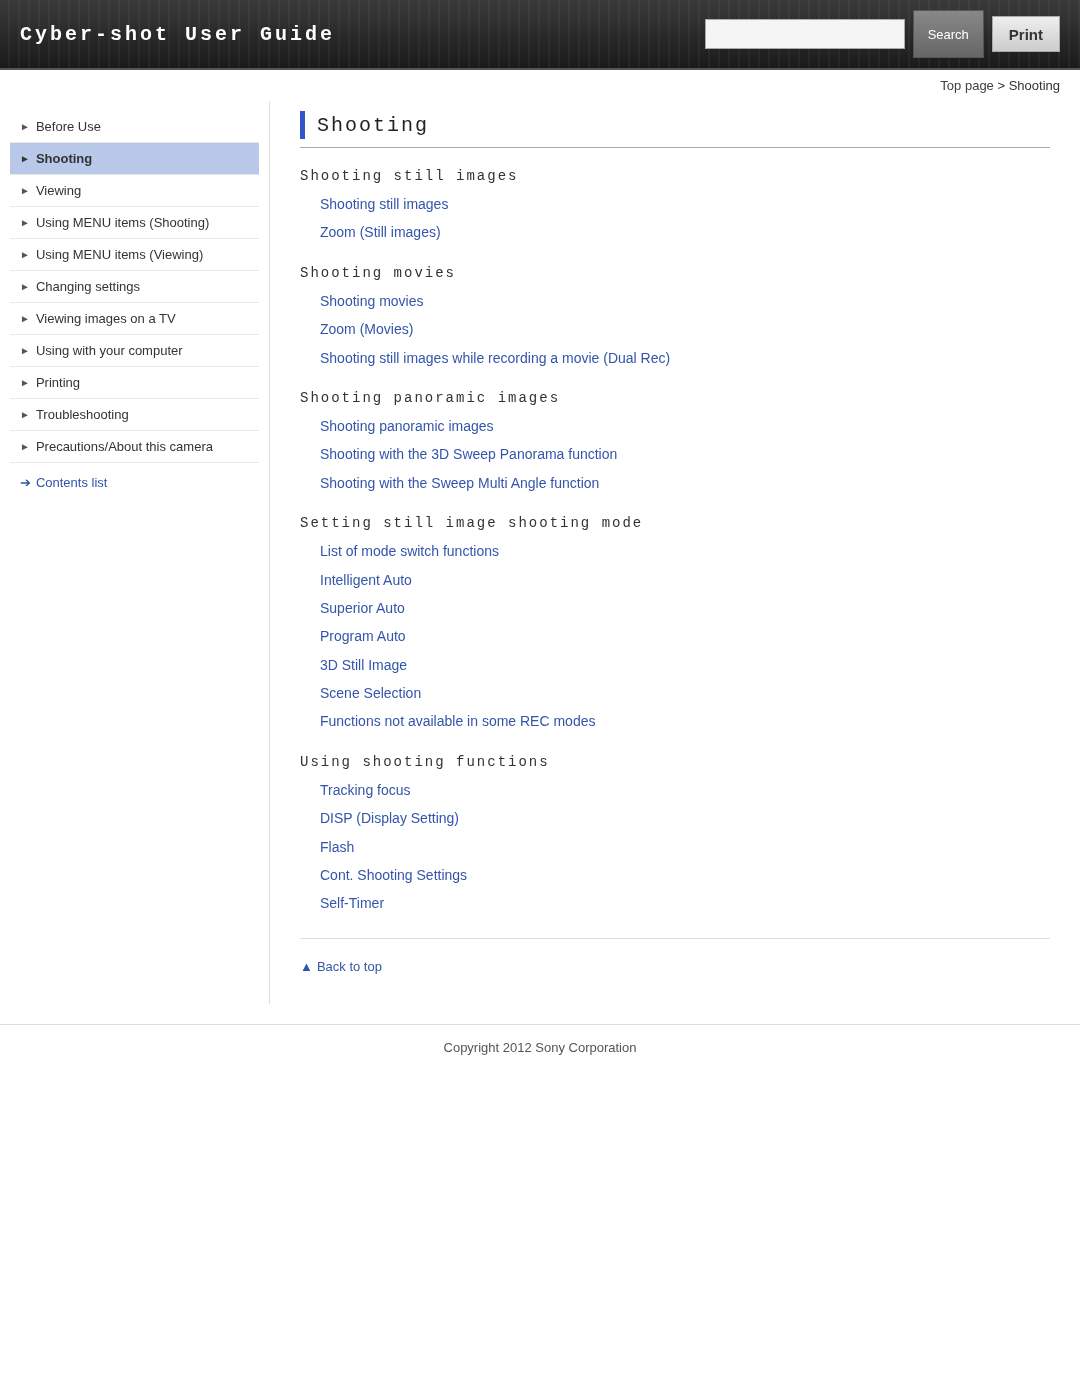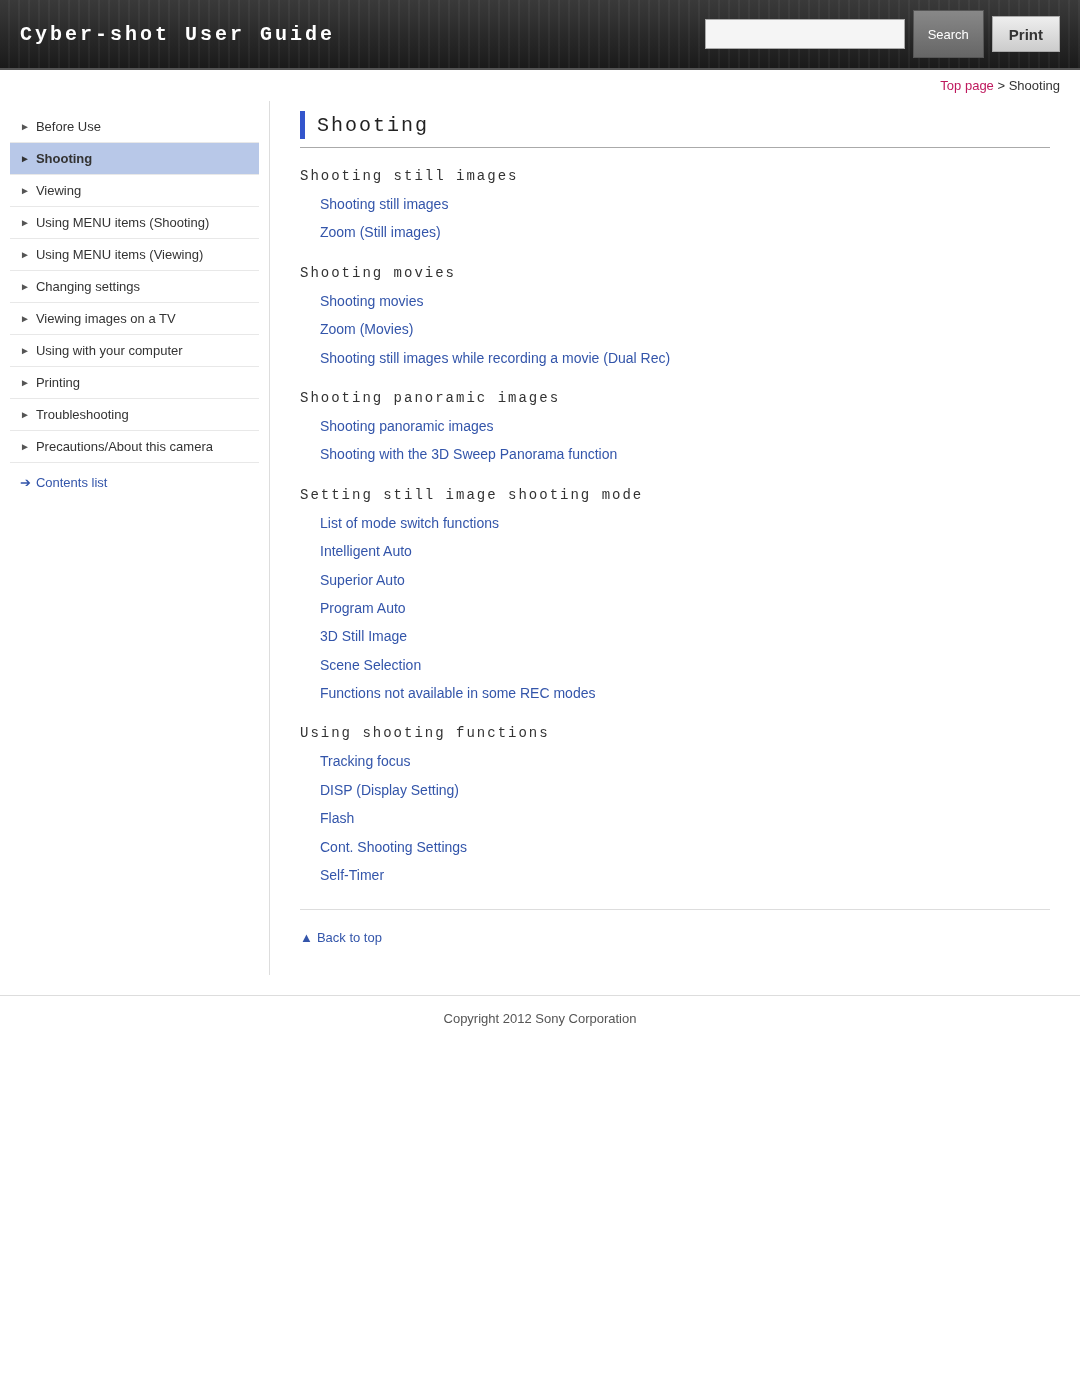--- a/index.html
+++ b/index.html
@@ -64,21 +64,21 @@
       height: 36px;
     }
 
     
     .breadcrumb-bar {
       text-align: right;
       padding: 8px 20px;
       font-size: 13px;
     }
     .breadcrumb-link {
-      color: #be185d;
+      color: #404040;
       text-decoration: none;
     }
 
     
     .main-layout {
       display: flex;
       padding: 0 0 20px 0;
     }
 
     
@@ -299,20 +299,21 @@
       <div class="section-header">Shooting movies</div>
       <a class="content-link" href="#">Shooting movies</a>
       <a class="content-link" href="#">Zoom (Movies)</a>
       <a class="content-link" href="#">Shooting still images while recording a movie (Dual Rec)</a>
     </div>
 
     <div class="section-group">
       <div class="section-header">Shooting panoramic images</div>
       <a class="content-link" href="#">Shooting panoramic images</a>
       <a class="content-link" href="#">Shooting with the 3D Sweep Panorama function</a>
+      <a class="content-link" href="#">Shooting with the Sweep Multi Angle function</a>
     </div>
 
     <div class="section-group">
       <div class="section-header">Setting still image shooting mode</div>
       <a class="content-link" href="#">List of mode switch functions</a>
       <a class="content-link" href="#">Intelligent Auto</a>
       <a class="content-link" href="#">Superior Auto</a>
       <a class="content-link" href="#">Program Auto</a>
       <a class="content-link" href="#">3D Still Image</a>
       <a class="content-link" href="#">Scene Selection</a>

